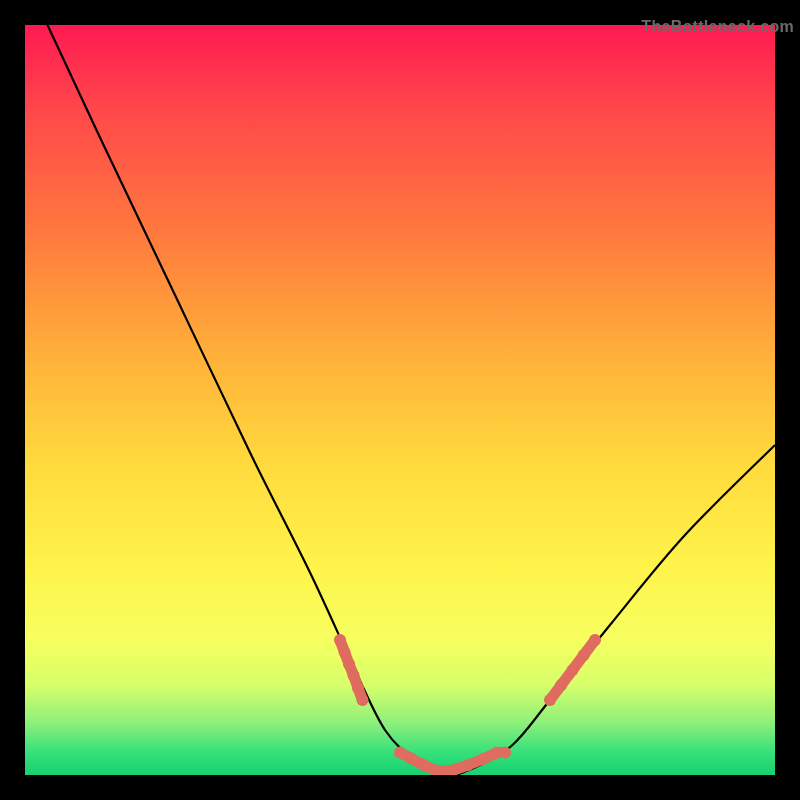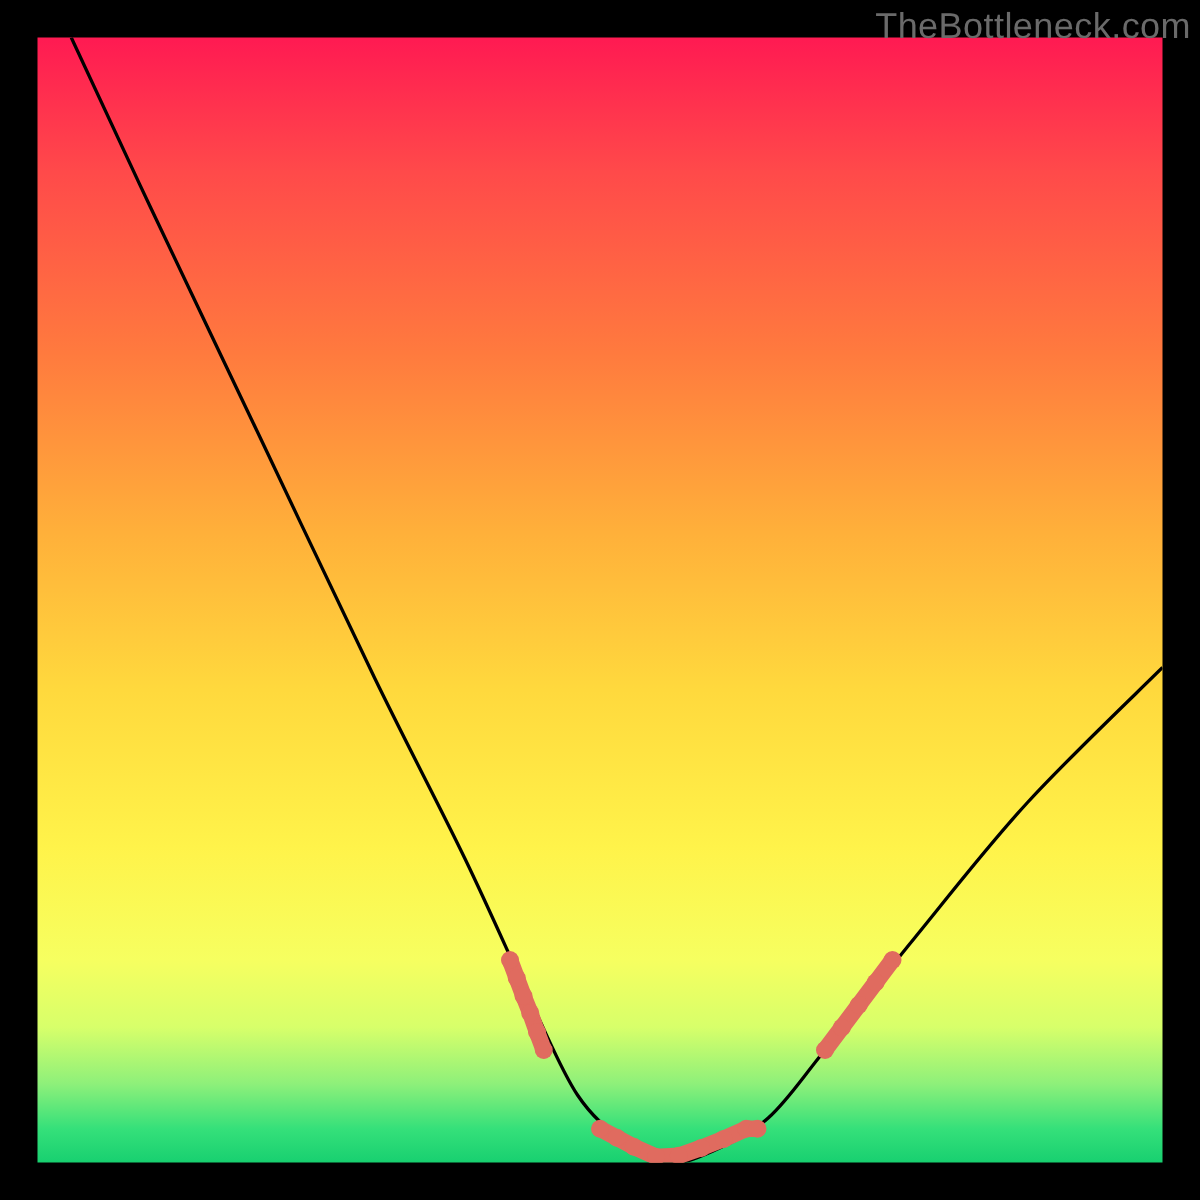--- a/index.html
+++ b/index.html
@@ -32,25 +32,25 @@
       #ffd93d 58%,
       #fff34a 72%,
       #f6ff60 82%,
       #d7ff6a 88%,
       #8ef07a 93%,
       #35e07a 97%,
       #18d070 100%);
   }
   .watermark {
     position: absolute;
-    top: 4px;
+    top: 18px;
     right: 6px;
     font-family: Arial, Helvetica, sans-serif;
-    font-size: 24px;
-    font-weight: 400;
+    font-size: 16px;
+    font-weight: 700;
     color: #6a6a6a;
     letter-spacing: 0.3px;
   }
   svg.curve {
     position: absolute;
     left: 0;
     top: 0;
     width: 750px;
     height: 750px;
     pointer-events: none;

